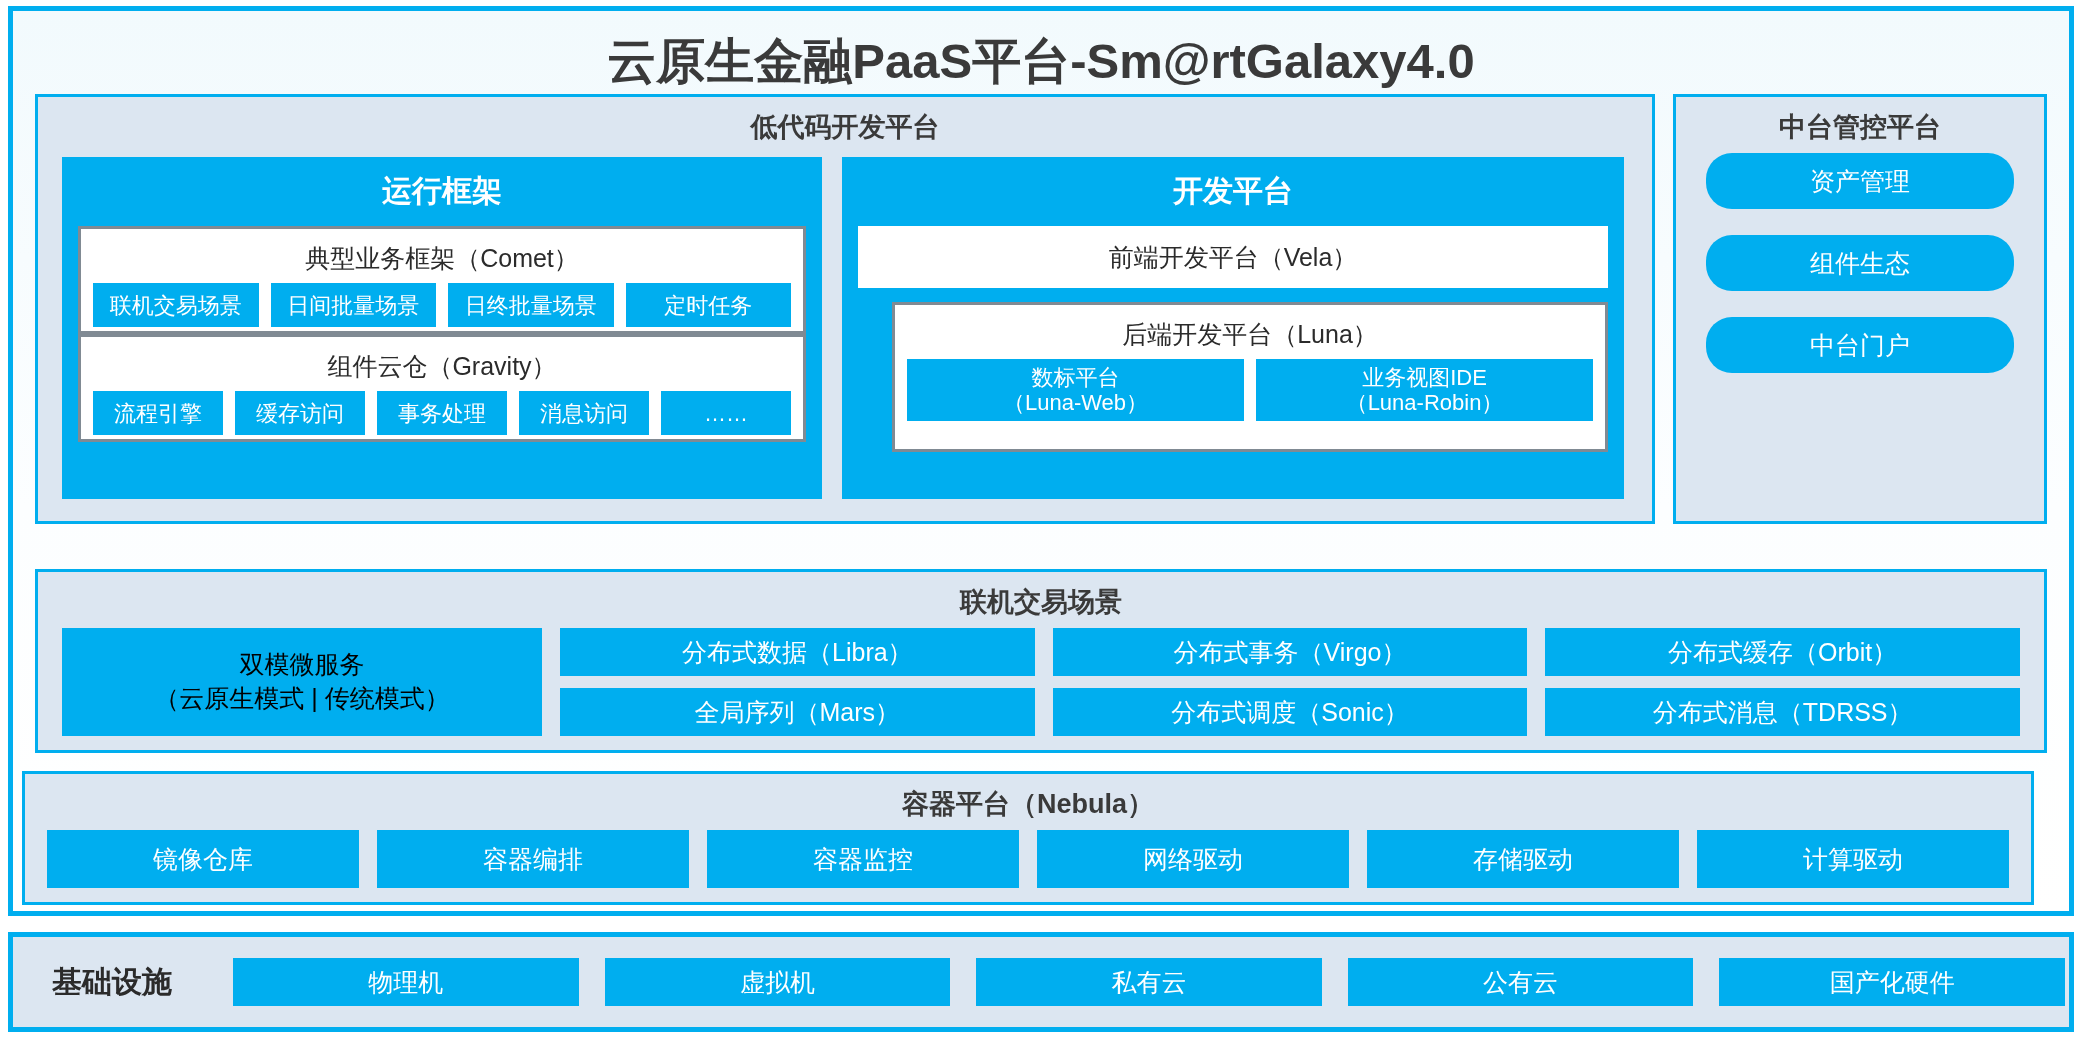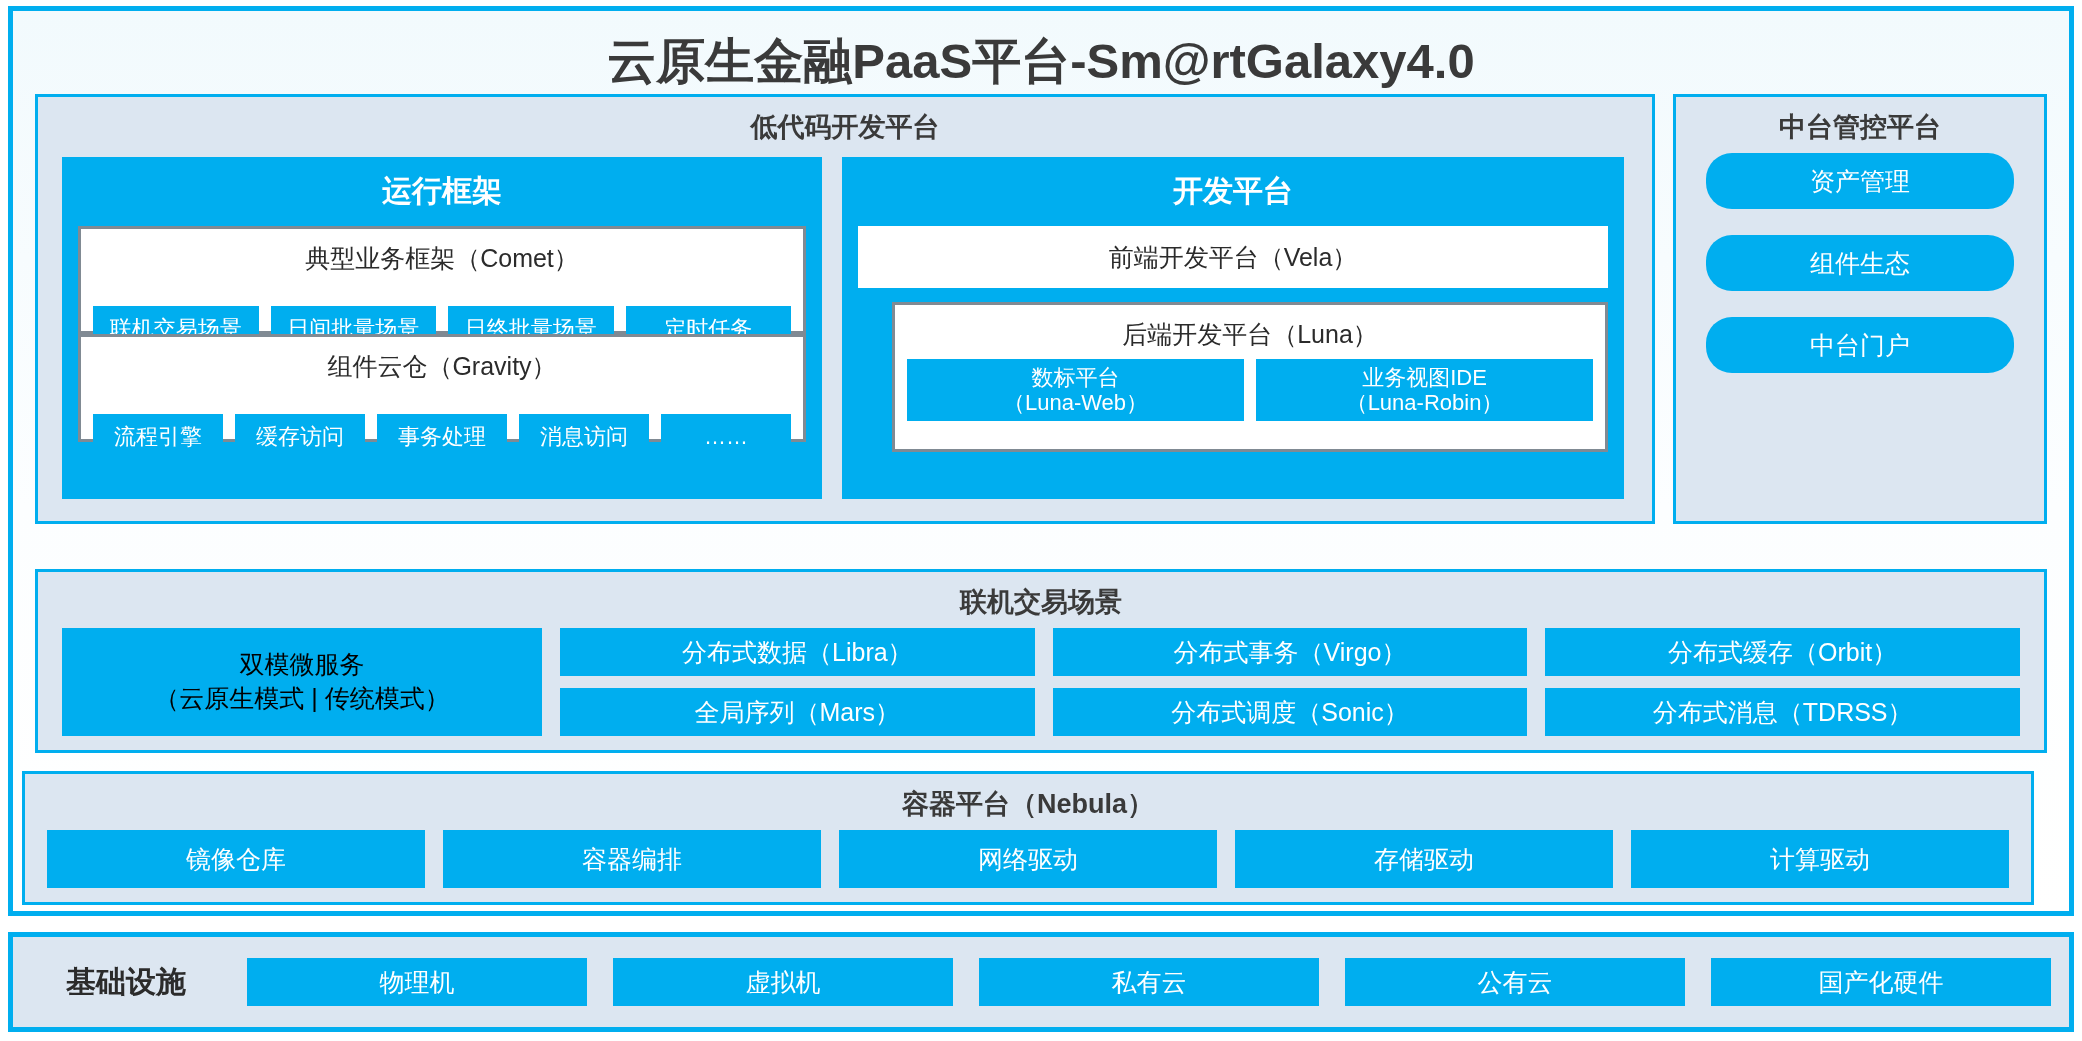--- a/index.html
+++ b/index.html
@@ -131,21 +131,21 @@
     align-items: center;
     justify-content: center;
     text-align: center;
     line-height: 1.15;
     padding: 6px 4px;
     white-space: pre-line;
   }
 
   
   .runframe { width: 760px; }
-  .runframe .whitebox { height: 108px; gap: 23px; }
+  .runframe .whitebox { height: 108px; }
   .runframe .whitebox:first-of-type { margin-bottom: 14px; }
   .runframe .chip { height: 44px; }
 
   
   .devplat { width: 782px; }
   .devplat .vela {
     height: 62px;
     margin-bottom: 14px;
     background: #FFFFFF;
     display: flex;
@@ -244,21 +244,21 @@
   .infra {
     position: absolute;
     left: 8px;
     top: 932px;
     width: 2066px;
     height: 100px;
     background: #DCE6F1;
     border: 5px solid #00AEEF;
     display: flex;
     align-items: center;
-    padding: 0 18px;
+    padding: 0 4px;
     gap: 26px;
   }
   .infra-label {
     color: #2B2B2B;
     font-size: 30px;
     font-weight: bold;
     min-width: 190px;
     text-align: center;
     flex: 0 0 auto;
   }
@@ -363,20 +363,21 @@
           <div class="tech-chip">分布式消息（TDRSS）</div>
         </div>
       </div>
     </div>
 
     <div class="panel row3">
       <div class="panel-title">容器平台（Nebula）</div>
       <div class="row3-body">
         <div class="chip">镜像仓库</div>
         <div class="chip">容器编排</div>
+        <div class="chip">容器监控</div>
         <div class="chip">网络驱动</div>
         <div class="chip">存储驱动</div>
         <div class="chip">计算驱动</div>
       </div>
     </div>
 
   </div>
 
   <div class="infra">
     <div class="infra-label">基础设施</div>

